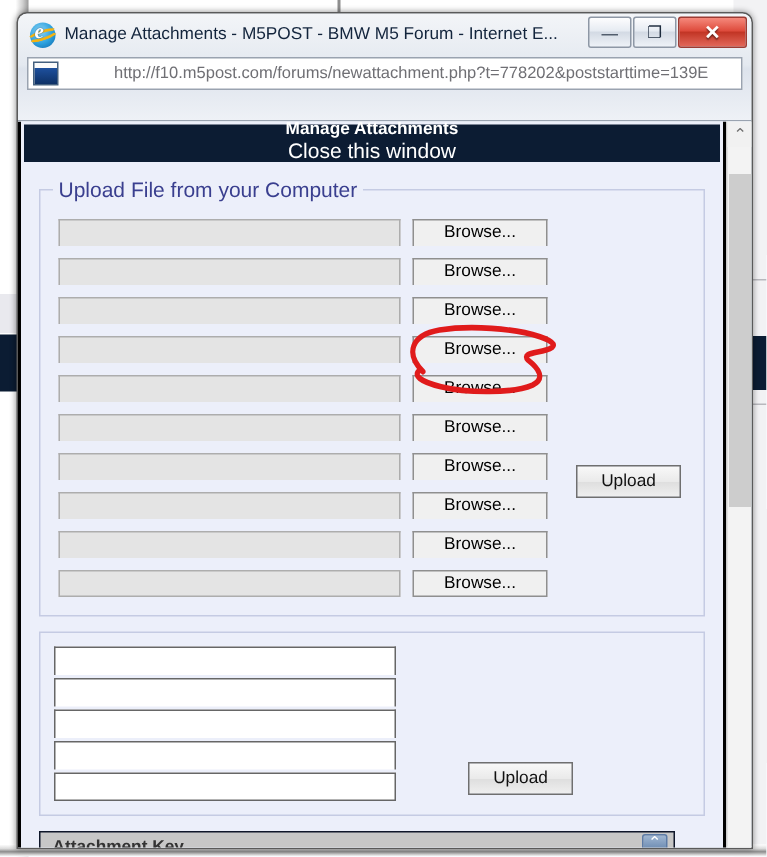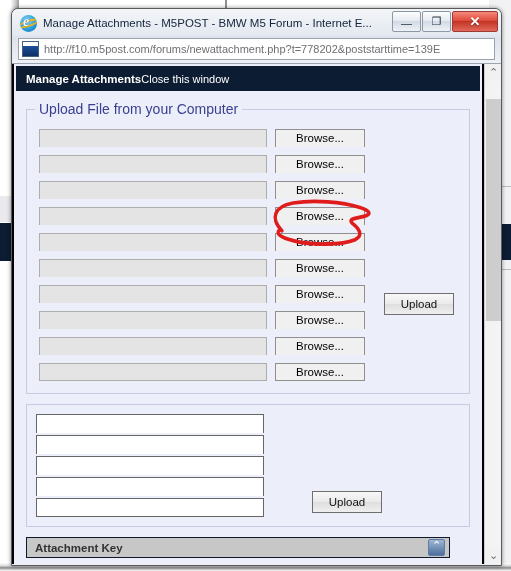--- a/index.html
+++ b/index.html
@@ -91,21 +91,21 @@
     background: #e9eef5;
     border: 1px solid #5a5a5a;
     border-radius: 7px 7px 0 0;
     box-shadow: 0 0 4px rgba(0,0,0,0.45);
     overflow: hidden;
   }
   .win-chrome {
     background: linear-gradient(to bottom, #f3f5f8 0%, #e4e9f0 48%, #dde3ec 52%, #eef1f6 100%);
     border-bottom: 1px solid #9aa3b0;
     border-radius: 6px 6px 0 0;
-    padding-bottom: 0;
+    padding-bottom: 17px;
   }
   .titlebar {
     height: 28px;
     display: flex;
     align-items: center;
     position: relative;
     padding-left: 8px;
   }
   .ie-logo {
     width: 17px; height: 17px;
@@ -199,20 +199,21 @@
     flex: 0 0 auto;
     margin-right: 5px;
     background: linear-gradient(to bottom, #fbfbfb 0%, #fbfbfb 25%, #1d4f9c 26%, #0e3166 100%);
     border: 1px solid #44607f;
   }
   .url-text {
     font-size: 11px;
     color: #6f6f74;
     white-space: nowrap;
     overflow: hidden;
+    margin-left: 32px;
   }
 
   
   .viewport {
     position: relative;
     height: 500px;
     background: #e9eef5;
     overflow: hidden;
   }
   .page-area {
@@ -226,31 +227,32 @@
     box-sizing: border-box;
     overflow: hidden;
   }
 
   .page-header {
     background: #0c1c33;
     height: 25px;
     margin: 2px 2px 0 2px;
     display: flex;
     align-items: center;
-    justify-content: flex-start;
+    justify-content: flex-end;
     padding: 0 10px;
+    flex-direction: column;
   }
   .page-header .ph-title {
     color: #ffffff;
     font-size: 11.5px;
     font-weight: bold;
   }
   .page-header .ph-close {
     color: #ffffff;
-    font-size: 11px;
+    font-size: 14px;
   }
 
   .content {
     padding: 10px 12px 0 12px;
   }
 
   fieldset.group {
     border: 1px solid #c5cbe3;
     margin: 0 0 10px 0;
     padding: 8px 8px 8px 8px;

